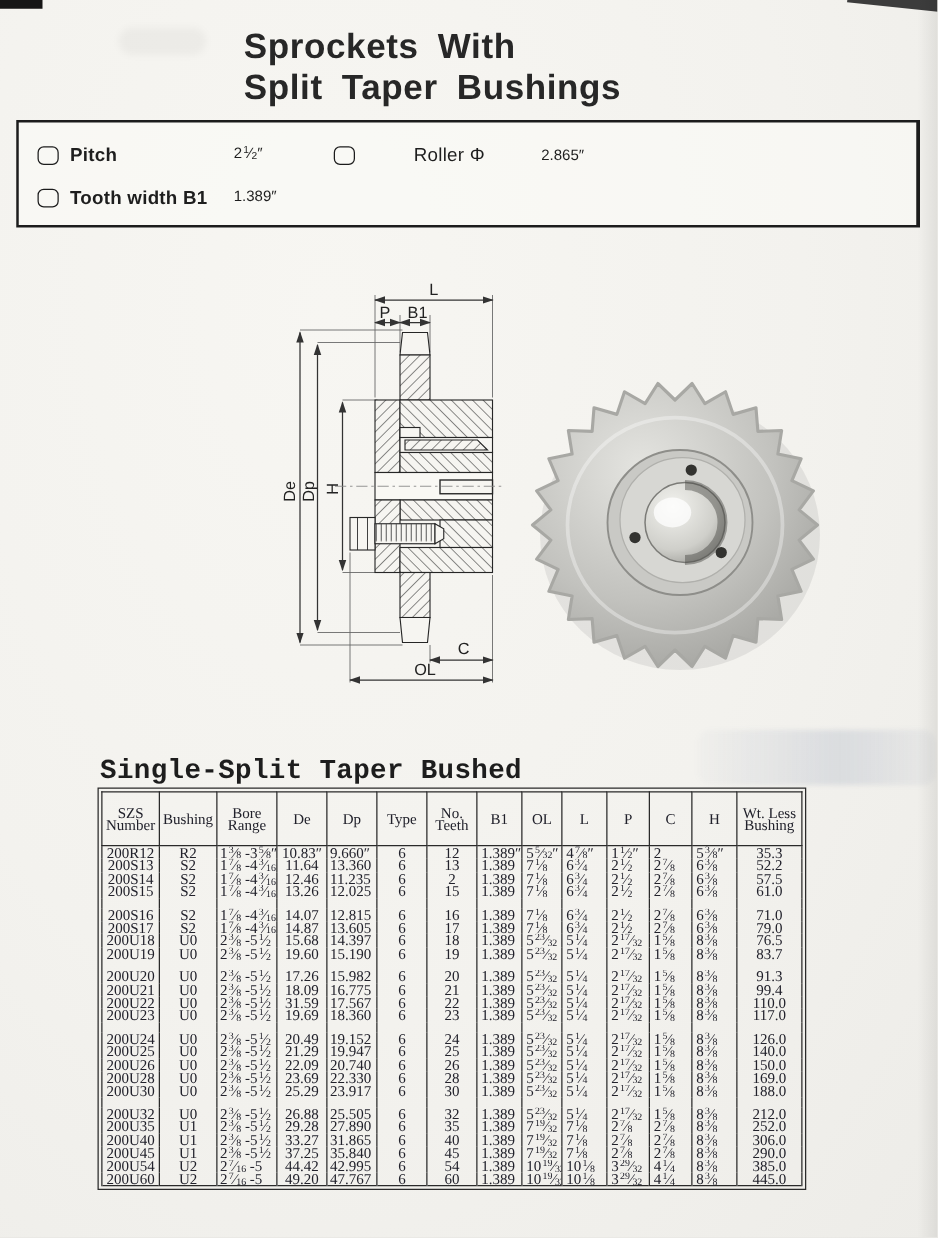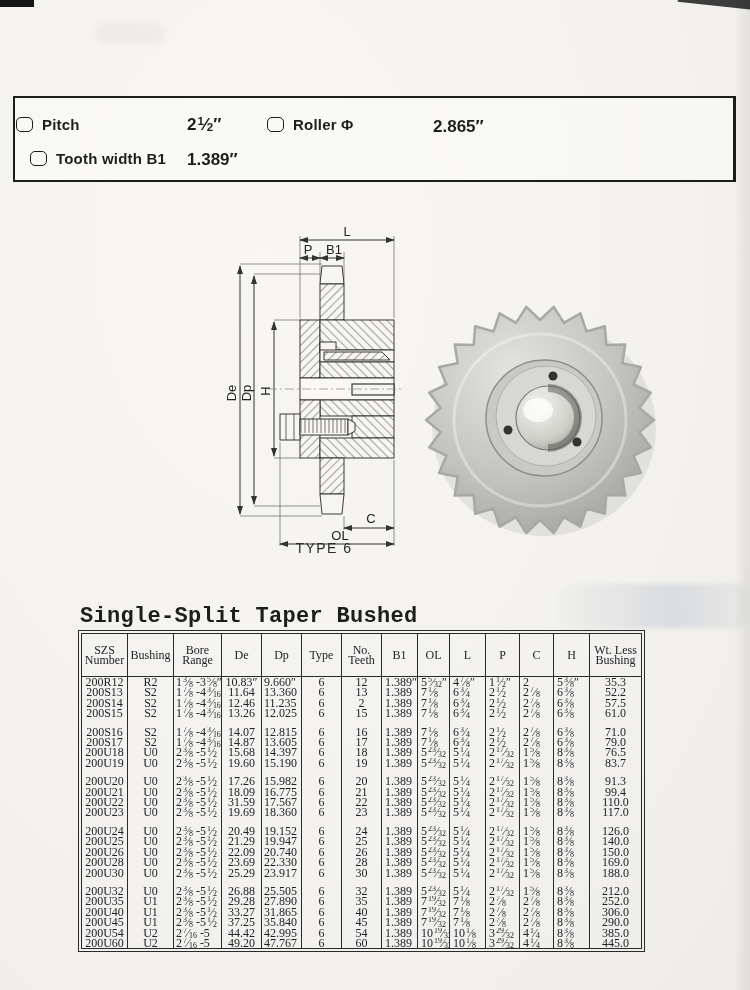--- a/index.html
+++ b/index.html
@@ -21,21 +21,21 @@
   .title{position:absolute;left:195px;top:20px;font-size:28px;font-weight:bold;color:#272727;
         line-height:33px;letter-spacing:0.5px;word-spacing:7px;}
 
   
   .spec-box{position:absolute;left:13px;top:96px;width:718px;height:82px;
         border:2px solid #1c1c1c;border-right-width:3px;background:rgba(252,251,248,0.55);}
   .spec-item{position:absolute;display:flex;align-items:center;}
   .bullet{display:inline-block;width:15px;height:13px;border:1.8px solid #1c1c1c;border-radius:5px;
         background:transparent;margin-right:9px;flex:none;}
   .spec-label{font-weight:bold;font-size:15px;color:#1e1e1e;letter-spacing:0.2px;}
-  .spec-value{font-weight:bold;font-size:17px;color:#1e1e1e;position:absolute;white-space:nowrap;}
+  .spec-value{font-weight:normal;font-size:12px;color:#1e1e1e;position:absolute;white-space:nowrap;}
   .spec-box .f sup{font-size:.68em;vertical-align:.45em;line-height:0;}
   .spec-box .f sub{font-size:.68em;vertical-align:-.1em;line-height:0;}
 
   
   .diagram{position:absolute;left:224px;top:226px;}
   .photo{position:absolute;left:420px;top:300px;}
   .fig-caption{position:absolute;left:224px;top:540px;width:200px;text-align:center;
         font-size:14px;letter-spacing:1.5px;color:#2a2a2a;}
   .dimtext{font-family:"Liberation Sans",sans-serif;font-size:13px;fill:#222;}
 
@@ -64,30 +64,34 @@
 <body>
 
 <div class="page">
 
   <div class="scan-strip-tl"></div>
   <div class="scan-strip-tr"></div>
   <div class="scan-smudge"></div>
   <div class="edge-shadow"></div>
   <div class="bleed-blob"></div>
 
+  <div class="title">
+    <div>Sprockets With</div>
+    <div>Split Taper Bushings</div>
+  </div>
 
   <div class="spec-box">
-    <div class="spec-item" style="left:1px;top:18px;">
+    <div class="spec-item" style="left:15px;top:18px;">
       <span class="bullet"></span>
       <span class="spec-label">Pitch</span>
     </div>
     <span class="spec-value" style="left:172px;top:17px;">2<span class="f"><sup>1</sup>⁄<sub>2</sub></span>″</span>
     <div class="spec-item" style="left:252px;top:18px;">
       <span class="bullet"></span>
-      <span class="spec-label" style="font-weight:700;">Roller Φ</span>
+      <span class="spec-label" style="font-weight:400;margin-left:38px;">Roller Φ</span>
     </div>
     <span class="spec-value" style="left:418px;top:19px;">2.865″</span>
     <div class="spec-item" style="left:15px;top:52px;">
       <span class="bullet"></span>
       <span class="spec-label">Tooth width B1</span>
     </div>
     <span class="spec-value" style="left:172px;top:52px;">1.389″</span>
   </div>
 
   <svg class="diagram" width="200" height="322" viewBox="0 0 200 322">
@@ -195,21 +199,20 @@
     <circle cx="124" cy="118" r="58" fill="#c9c9c5" stroke="#8e8e8a" stroke-width="1.5"></circle>
     <circle cx="126" cy="116" r="50" fill="#d7d7d3" stroke="#b0b0ac" stroke-width="1"></circle>
     <circle cx="128" cy="118" r="32" fill="url(#boreG)" stroke="#7c7c78" stroke-width="1.2"></circle>
     <path d="M128,88 a30,30 0 0 1 0,60" stroke="rgba(70,70,66,0.45)" stroke-width="8" fill="none"></path>
     <ellipse cx="118" cy="110" rx="15" ry="12" fill="rgba(255,255,255,0.75)"></ellipse>
     <circle cx="133" cy="76" r="4.5" fill="#333330"></circle>
     <circle cx="157" cy="142" r="4.5" fill="#333330"></circle>
     <circle cx="88" cy="130" r="4.5" fill="#333330"></circle>
   </svg>
 
-  <div class="fig-caption">TYPE 6</div>
 
   <h2 class="section-title">Single-Split Taper Bushed</h2>
 
   <div class="table-wrap">
     <table>
         <colgroup>
           <col style="width: 46px;">
           <col style="width: 46px;">
           <col style="width: 48px;">
           <col style="width: 40px;">

